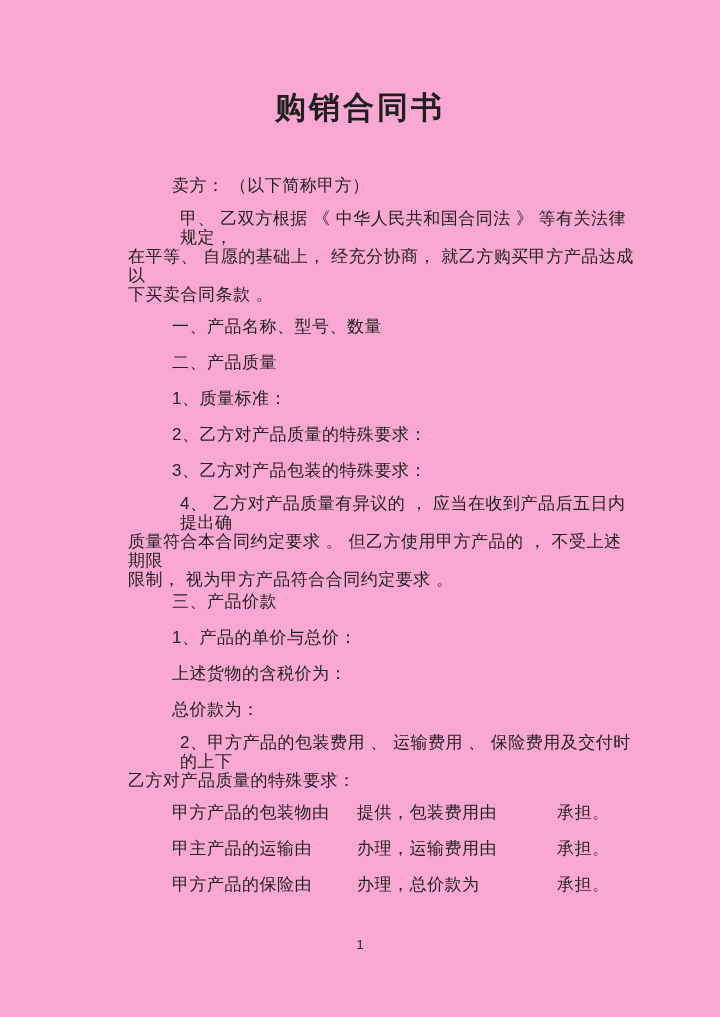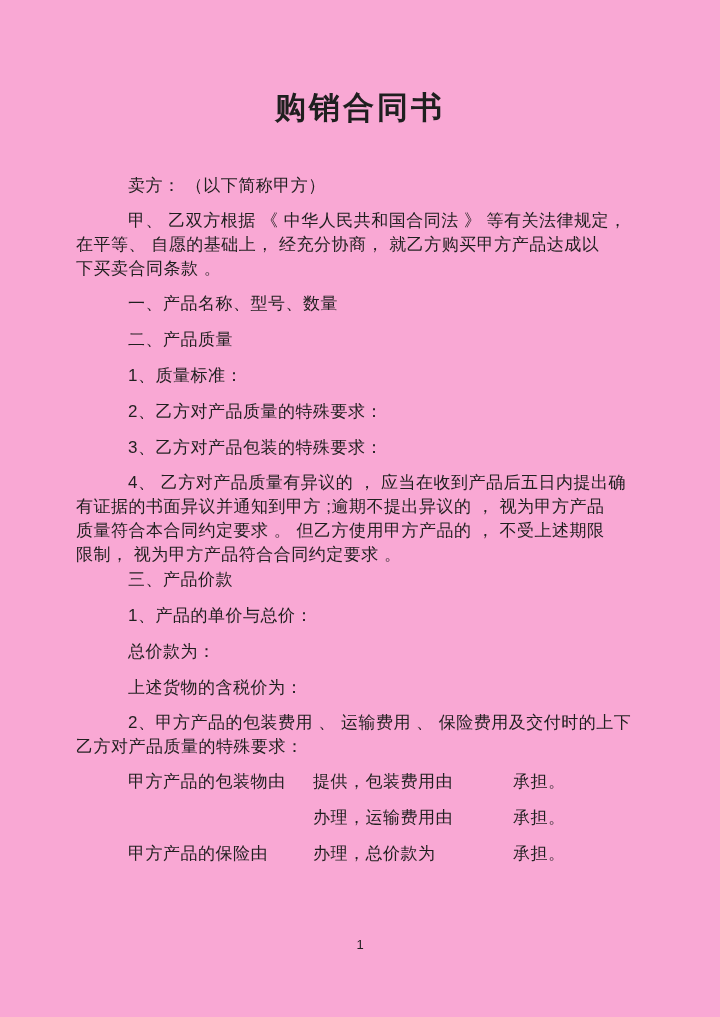--- a/index.html
+++ b/index.html
@@ -20,42 +20,43 @@
   .doc-title {
     margin: 0;
     padding-top: 88px;
     font-size: 31px;
     line-height: 40px;
     font-weight: 700;
     letter-spacing: 3px;
     text-align: center;
   }
   .content {
-    padding: 0 86px 0 76px;
+    padding: 0 86px 0 120px;
     font-size: 17px;
     line-height: 26px;
     letter-spacing: 0.5px;
   }
   .content > * {
     margin: 0 0 10px 0;
   }
   .first-item {
     margin-top: 45px;
   }
   .indent {
     padding-left: 52px;
   }
   .para {
     margin-bottom: 10px;
   }
   .para.tight {
     margin-bottom: 0;
   }
   .pline {
-    line-height: 24px;
+    line-height: 19px;
+    margin-left: 8px;
   }
   .fee-row {
     position: relative;
     height: 26px;
   }
   .fee-c1 { position: absolute; left: 52px;  top: 0; white-space: nowrap; }
   .fee-c2 { position: absolute; left: 237px; top: 0; white-space: nowrap; }
   .fee-c3 { position: absolute; left: 437px; top: 0; white-space: nowrap; font-family: Liberation Serif, serif; }
   .page-number {
     position: absolute;
@@ -91,45 +92,45 @@
     <p class="indent">二、产品质量</p>
 
     <p class="indent">1、质量标准：</p>
 
     <p class="indent">2、乙方对产品质量的特殊要求：</p>
 
     <p class="indent">3、乙方对产品包装的特殊要求：</p>
 
     <div class="para tight">
       <div class="pline indent">4、 乙方对产品质量有异议的 ， 应当在收到产品后五日内提出确</div>
-      <div class="pline">有证据的书面异议并通知到甲方 ;逾期不提出异议的 ， 视为甲方产品</div>
       <div class="pline">质量符合本合同约定要求 。 但乙方使用甲方产品的 ， 不受上述期限</div>
       <div class="pline">限制， 视为甲方产品符合合同约定要求 。</div>
     </div>
 
     <p class="indent">三、产品价款</p>
 
     <p class="indent">1、产品的单价与总价：</p>
 
+    <p class="indent">上述货物的含税价为：</p>
+
     <p class="indent">总价款为：</p>
-
-    <p class="indent">上述货物的含税价为：</p>
 
     <div class="para">
       <div class="pline indent">2、甲方产品的包装费用 、 运输费用 、 保险费用及交付时的上下</div>
       <div class="pline">乙方对产品质量的特殊要求：</div>
     </div>
 
     <div class="fee-row">
       <span class="fee-c1">甲方产品的包装物由</span>
       <span class="fee-c2">提供，包装费用由</span>
       <span class="fee-c3">承担。</span>
     </div>
 
     <div class="fee-row">
+      <span class="fee-c1">甲主产品的运输由</span>
       <span class="fee-c2">办理，运输费用由</span>
       <span class="fee-c3">承担。</span>
     </div>
 
     <div class="fee-row">
       <span class="fee-c1">甲方产品的保险由</span>
       <span class="fee-c2">办理，总价款为</span>
       <span class="fee-c3">承担。</span>
     </div>
 

